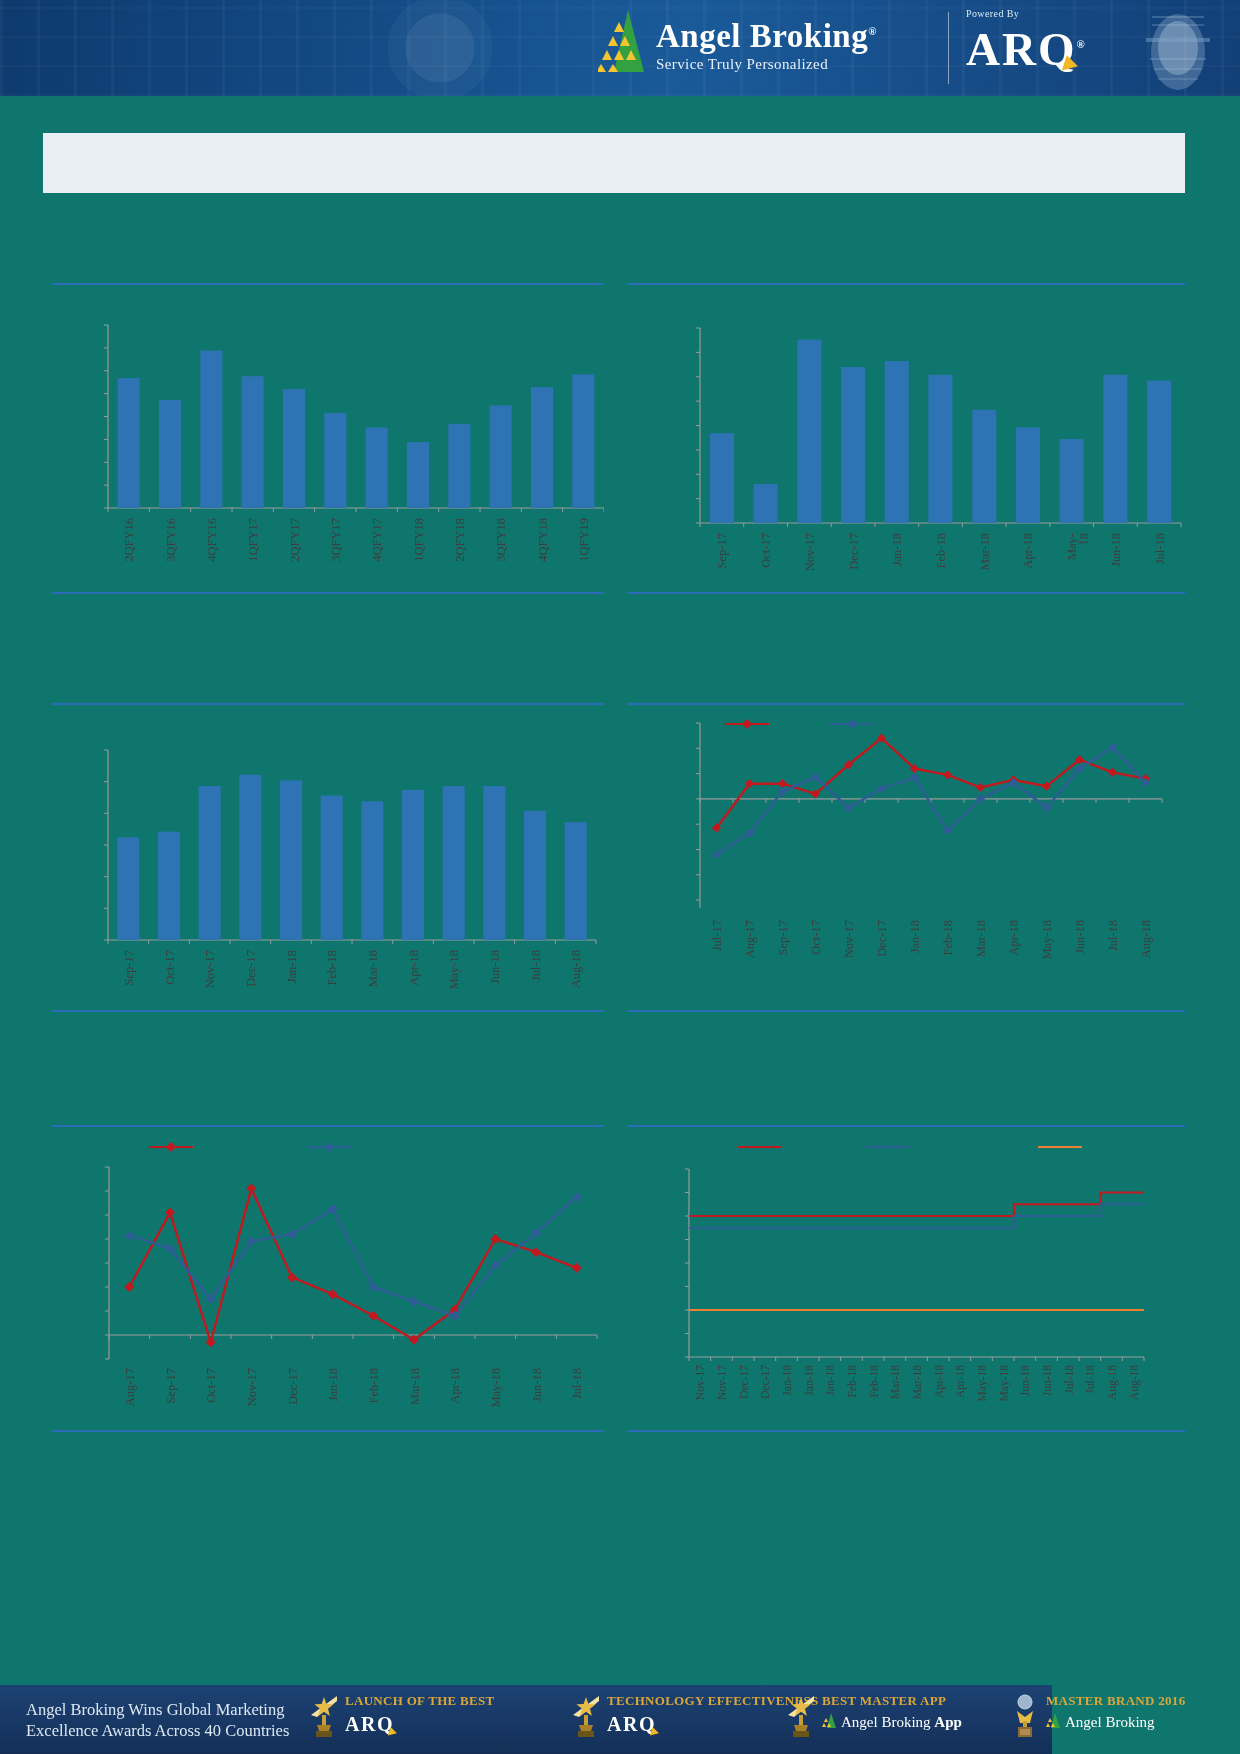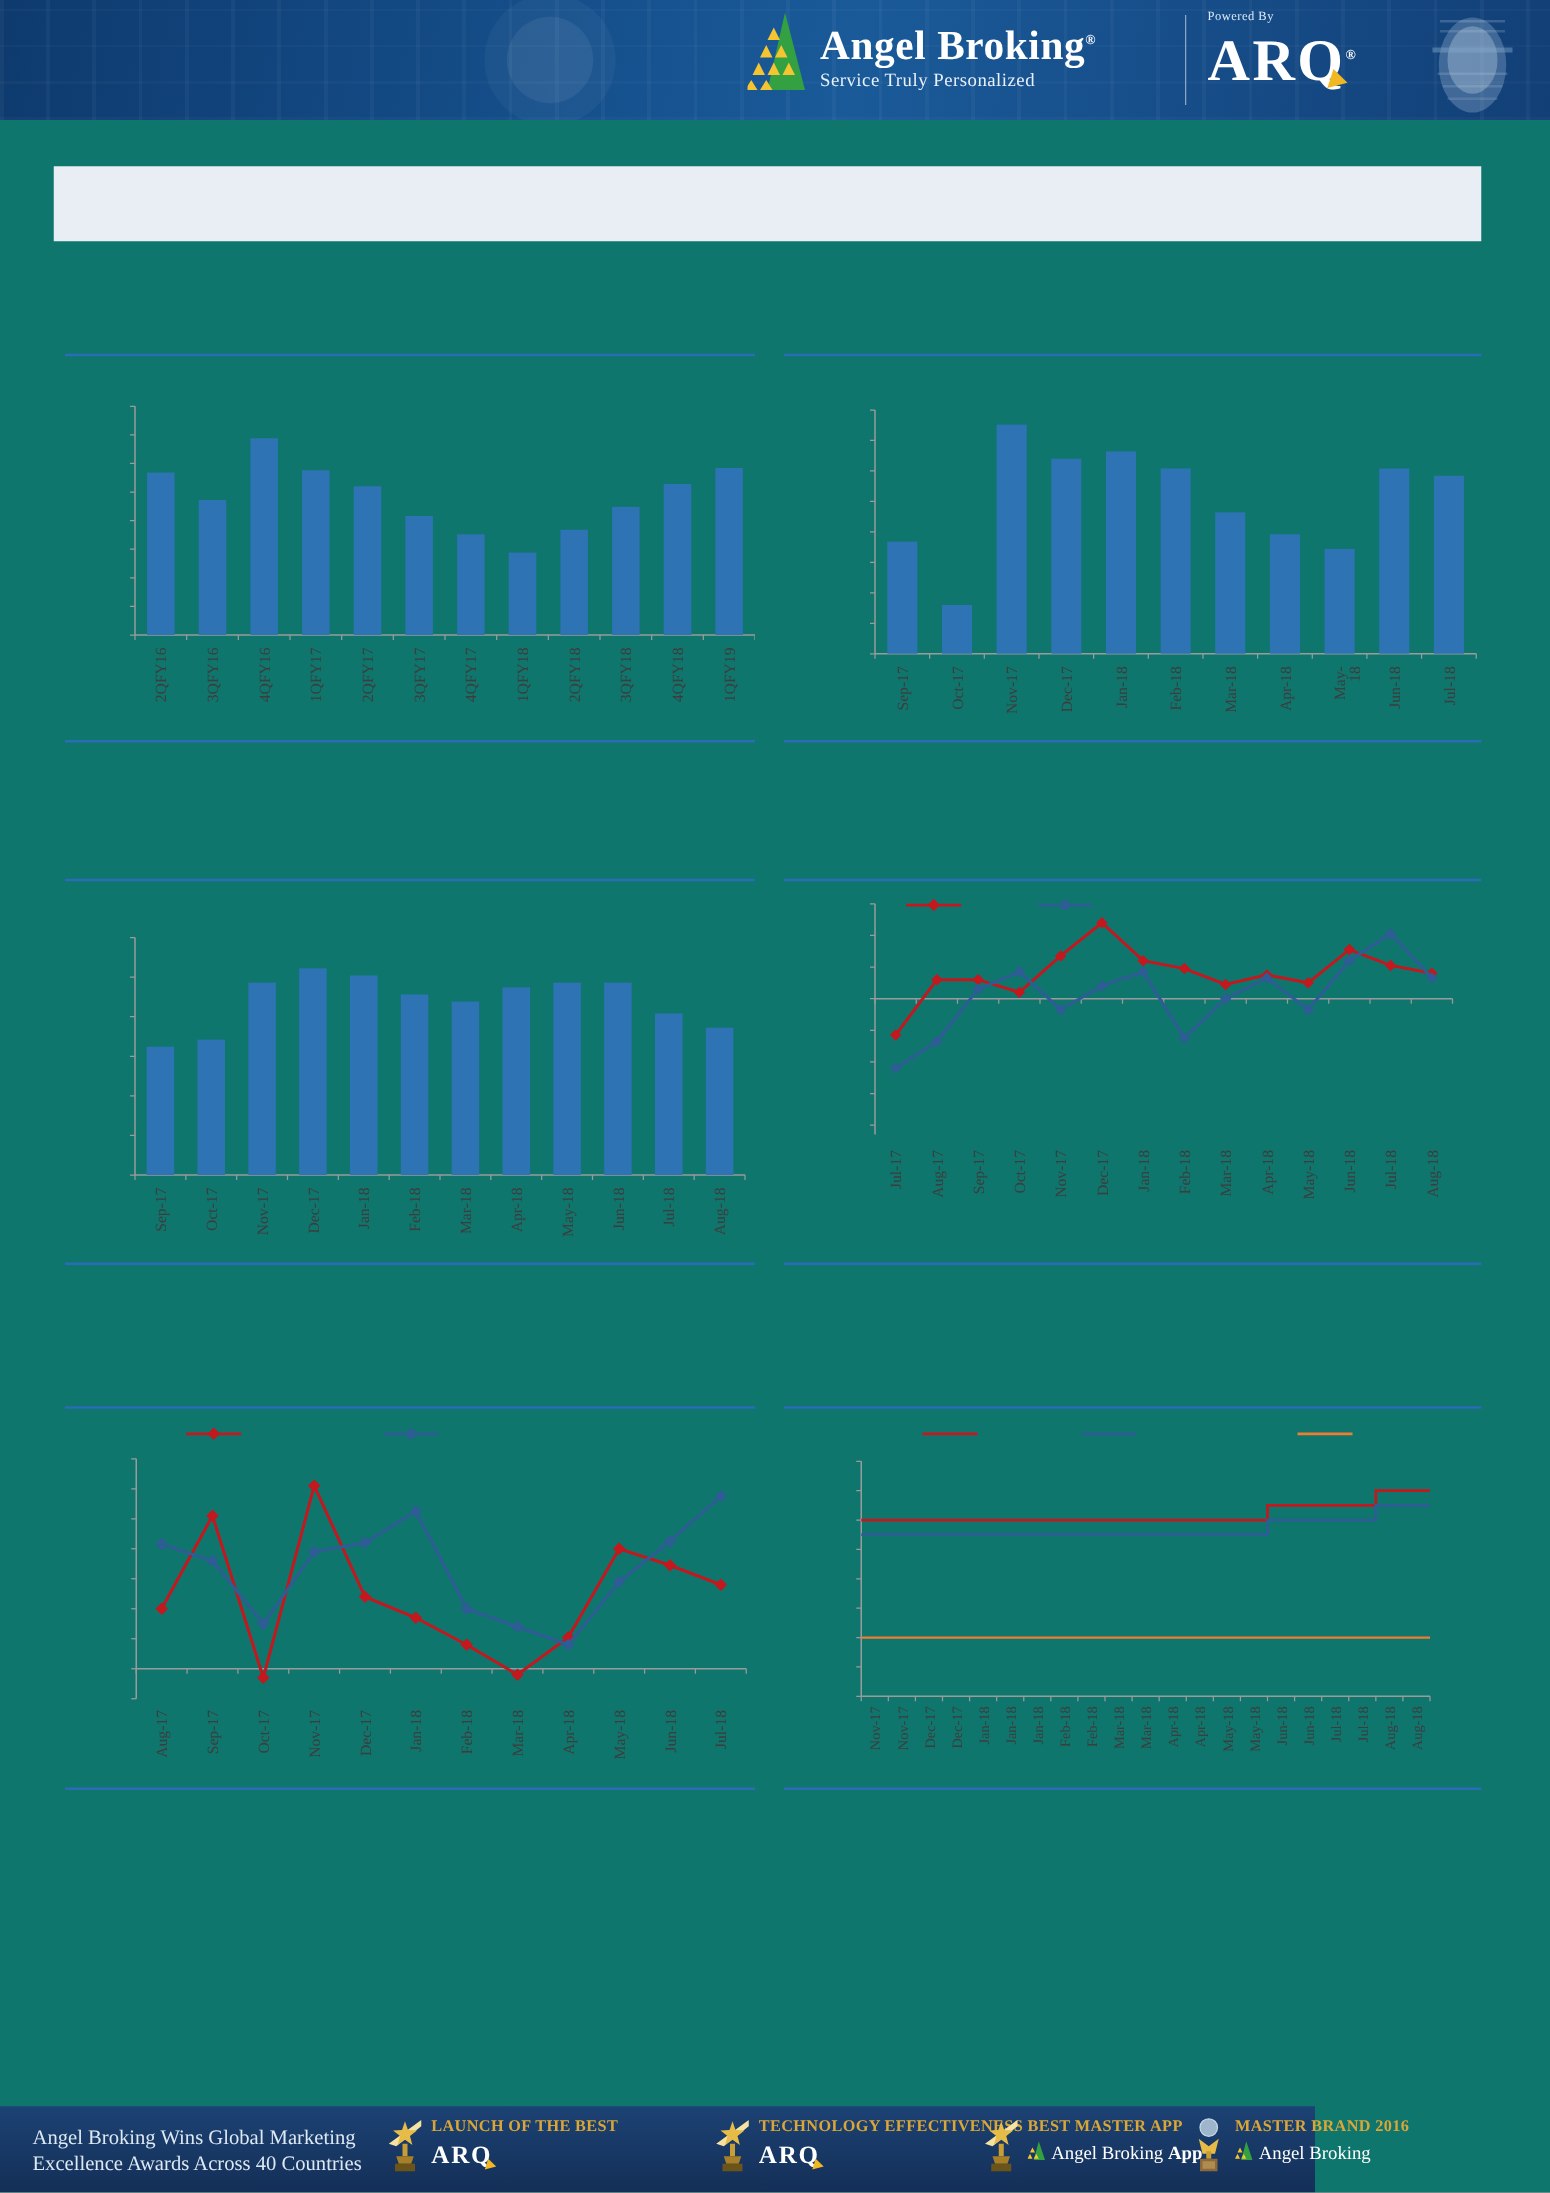--- a/index.html
+++ b/index.html
@@ -529,21 +529,21 @@
             <polygon points="9,0 14,15 5,15" fill="#33a042"></polygon>
             <polygon points="4,5 6,9 2,9" fill="#f5c431"></polygon>
             <polygon points="2,10 4,14 0,14" fill="#f5c431"></polygon>
             <polygon points="7,10 9,14 5,14" fill="#f5c431"></polygon>
           </svg>
         </span>
         <span><span>Angel Broking </span><span class="app-bold">App</span></span>
       </div>
     </div>
 
-    <div class="award" style="left:988px;">
+    <div class="award" style="left:1046px;">
       <span class="trophy">
         <svg width="30" height="52" viewBox="0 0 30 52">
           <circle cx="15" cy="9" r="7" fill="#9db6cc"></circle>
           <circle cx="15" cy="9" r="7" fill="none" stroke="#c5d6e4" stroke-width="1"></circle>
           <polygon points="7,18 15,24 23,18 20,30 10,30" fill="#e6bb48"></polygon>
           <rect x="13" y="28" width="4" height="6" fill="#c79e35"></rect>
           <rect x="8" y="34" width="14" height="10" fill="#8a6a3a"></rect>
           <rect x="10" y="36" width="10" height="6" fill="#b08c4f"></rect>
         </svg>
       </span>

